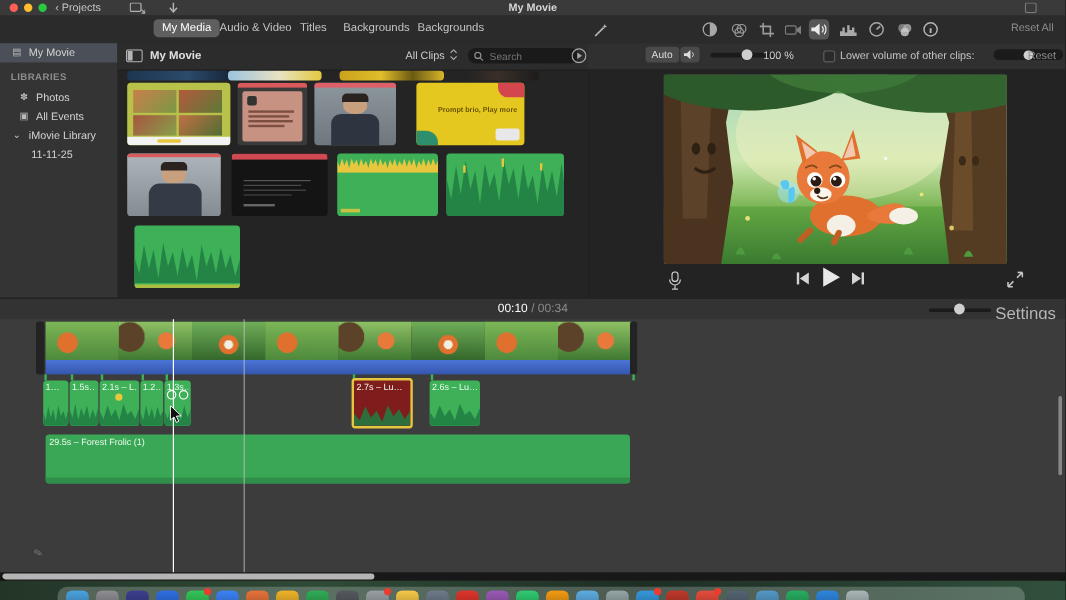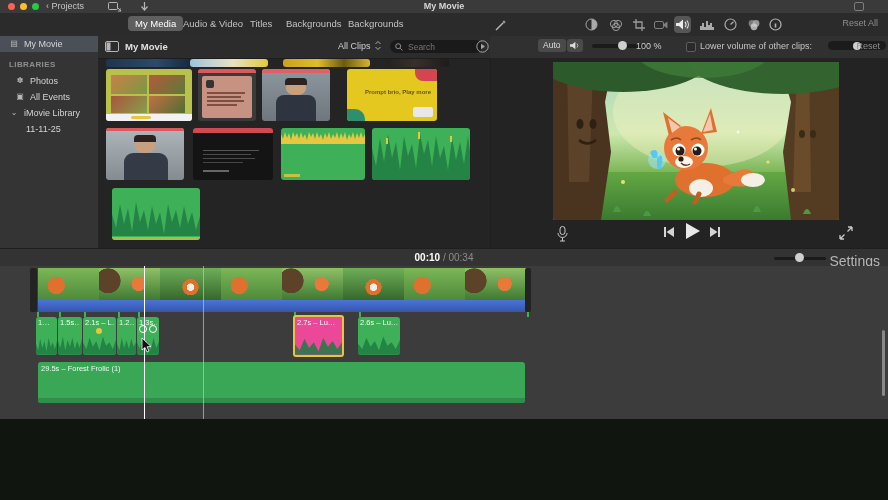--- a/index.html
+++ b/index.html
@@ -1,16 +1,16 @@
 <!DOCTYPE html>
 <html><head>
 <meta charset="utf-8">
 <style>
   html,body{margin:0;padding:0;background:#10160f;}
-  #app{position:relative;width:888px;height:419px;overflow:hidden;
+  #app{position:relative;width:888px;height:500px;overflow:hidden;
        font-family:"Liberation Sans",sans-serif;color:#ccc;
        -webkit-font-smoothing:antialiased;}
   .abs{position:absolute;}
   .ellip{white-space:nowrap;overflow:hidden;text-overflow:ellipsis;}
 
   
   #window{position:absolute;left:0;top:0;width:888px;height:484px;background:#2e2e2e;
           border-radius:0 0 8px 8px;overflow:hidden;}
   #titlebar{position:absolute;left:0;top:0;width:888px;height:13px;background:#3a3a3a;
             border-bottom:1px solid #232323;}
@@ -65,21 +65,21 @@
   
   #viewer{position:absolute;left:490px;top:58px;width:398px;height:190px;background:#232323;
           border-left:1px solid #1e1e1e;}
   #viewer-img{position:absolute;left:62px;top:4px;width:286px;height:158px;border-radius:2px;overflow:hidden;}
   .pb-btn{position:absolute;top:168px;}
 
   
   #tl-toolbar{position:absolute;left:0;top:248px;width:888px;height:18px;background:#333333;
               border-top:1px solid #1f1f1f;border-bottom:1px solid #262626;}
   #timecode{position:absolute;left:384px;top:3px;width:120px;text-align:center;font-size:10px;color:#8c8c8c;}
-  #timecode .cur{color:#fff;font-weight:bold;}
+  #timecode .cur{color:#fff;font-weight:normal;}
   #settings-label{position:absolute;right:8px;top:4px;font-size:14px;color:#b5b5b5;}
 
   
   #timeline{position:absolute;left:0;top:266px;width:888px;height:211px;background:#3c3c3c;}
   .frame{position:absolute;top:2px;width:61px;height:32px;}
   #bluebar{position:absolute;left:38px;top:34px;width:487px;height:12px;
            background:linear-gradient(180deg,#4a74d6,#3556ae);}
   .tick{position:absolute;top:46px;width:2px;height:5px;}
   .clip{position:absolute;top:51px;height:38px;border-radius:3px;overflow:hidden;}
   .clip .lbl{position:absolute;left:2px;top:1px;right:2px;font-size:7.5px;color:#eafbee;
@@ -477,21 +477,21 @@
           </svg>
       </div>
       <div class="clip" style="left:137px;width:22px;background:#3eb158">
         <span class="lbl">1.3s…</span>
         <svg viewBox="0 0 40 20" preserveAspectRatio="none">
             <path d="M0 20 L0 9 5 15 10 6 15 13 20 8 25 16 30 5 35 14 40 8 L40 20Z" fill="#1e7d42" opacity=".85"></path>
           </svg>
         <span class="abs" style="left:2px;top:8px;width:6px;height:6px;border:1px solid #fff;border-radius:50%"></span>
         <span class="abs" style="right:2px;top:8px;width:6px;height:6px;border:1px solid #fff;border-radius:50%"></span>
       </div>
-      <div class="clip" style="left:293px;width:47px;background:#ec4899;border:2px solid #e6c63f;top:49px">
+      <div class="clip" style="left:293px;width:47px;background:#7f1d1d;border:2px solid #e6c63f;top:49px">
         <span class="lbl">2.7s – Lu…</span>
         <svg viewBox="0 0 40 20" preserveAspectRatio="none">
             <path d="M0 20 L0 11 4 16 8 6 12 14 16 9 20 17 24 5 28 13 32 8 36 15 40 9 L40 20Z" fill="#1e7d42" opacity=".85"></path>
           </svg>
       </div>
       <div class="clip" style="left:358px;width:42px;background:#3eb158">
         <span class="lbl">2.6s – Lu…</span>
         <svg viewBox="0 0 40 20" preserveAspectRatio="none">
             <path d="M0 20 L0 10 4 15 8 5 12 13 16 8 20 16 24 4 28 12 32 9 36 15 40 7 L40 20Z" fill="#1e7d42" opacity=".85"></path>
           </svg>

